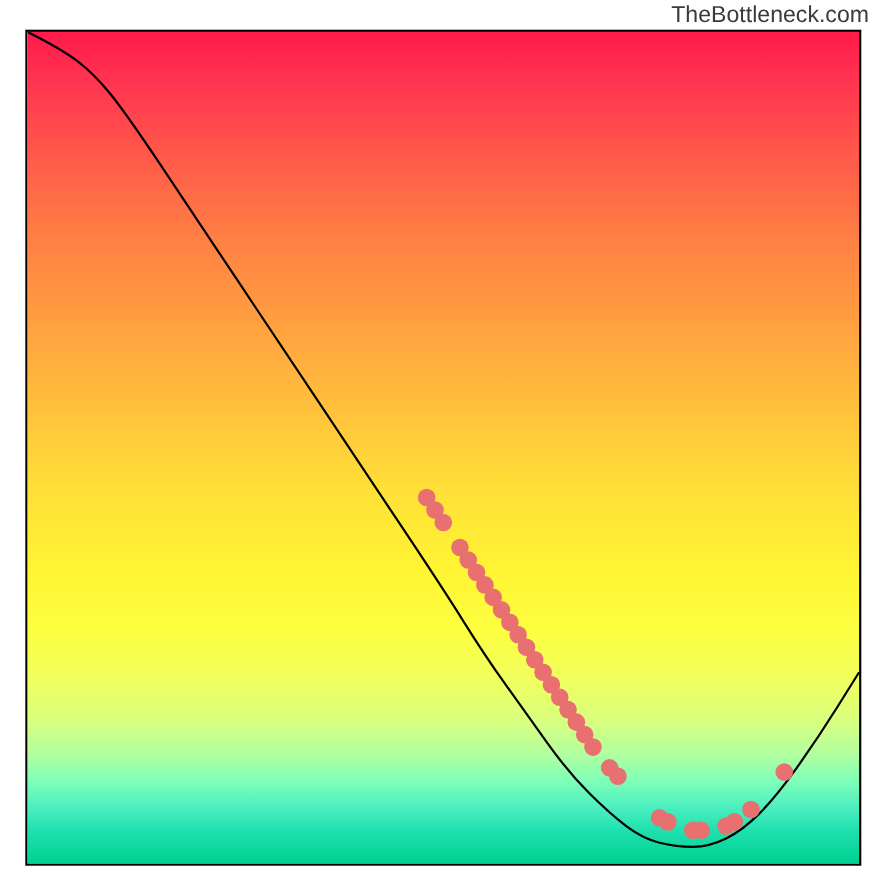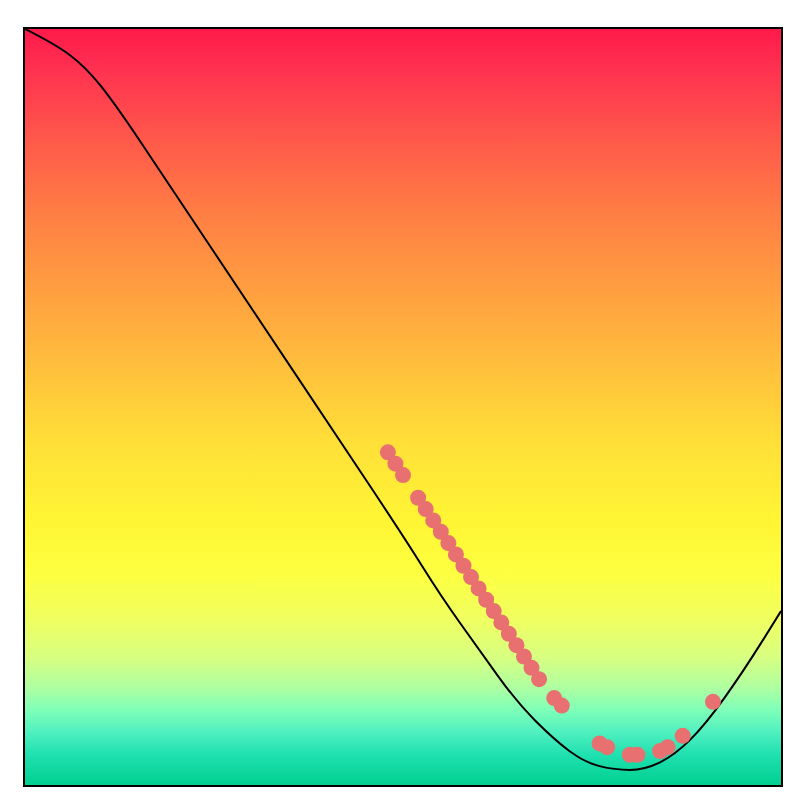--- a/index.html
+++ b/index.html
@@ -56,20 +56,21 @@
     position: absolute;
     inset: 0;
     width: 100%;
     height: 100%;
   }
 </style>
 </head>
 <body>
 
 <div class="container">
+  <div class="watermark">TheBottleneck.com</div>
   <div class="plot-area">
     <div class="gradient-bg"></div>
     <svg class="curve" viewBox="0 0 756 756" preserveAspectRatio="none">
       <path id="curve-path" fill="none" stroke="#000000" stroke-width="2" d="M 0 0 Q 30.240000000000002 15.120000000000005 45.36 26.460000000000036 Q 60.480000000000004 37.80000000000007 75.6 56.700000000000045 Q 90.72 75.60000000000002 120.96000000000001 120.95999999999998 Q 151.20000000000002 166.31999999999994 189 223.01999999999995 Q 226.79999999999998 279.71999999999997 264.6 336.41999999999996 Q 302.40000000000003 393.12 340.20000000000005 449.82 Q 378 506.52 396.9 536.76 Q 415.8 567 434.7 593.46 Q 453.59999999999997 619.9200000000001 472.5 646.3800000000001 Q 491.40000000000003 672.84 510.29999999999995 691.74 Q 529.1999999999999 710.64 544.3199999999999 721.98 Q 559.4399999999999 733.32 574.56 737.1 Q 589.6800000000001 740.88 604.8 740.88 Q 619.92 740.88 635.04 733.3199999999999 Q 650.16 725.76 665.28 710.64 Q 680.4 695.52 699.3 669.06 Q 718.1999999999999 642.6 737.0999999999999 612.36 L 756 582.12"></path>
       <g id="markers">
           <circle cx="362.88" cy="423.36" r="8" fill="#e87070"></circle>
           <circle cx="370.44" cy="434.7" r="8" fill="#e87070"></circle>
           <circle cx="378" cy="446.04" r="8" fill="#e87070"></circle>
           <circle cx="393.12" cy="468.71999999999997" r="8" fill="#e87070"></circle>
           <circle cx="400.68" cy="480.06" r="8" fill="#e87070"></circle>

